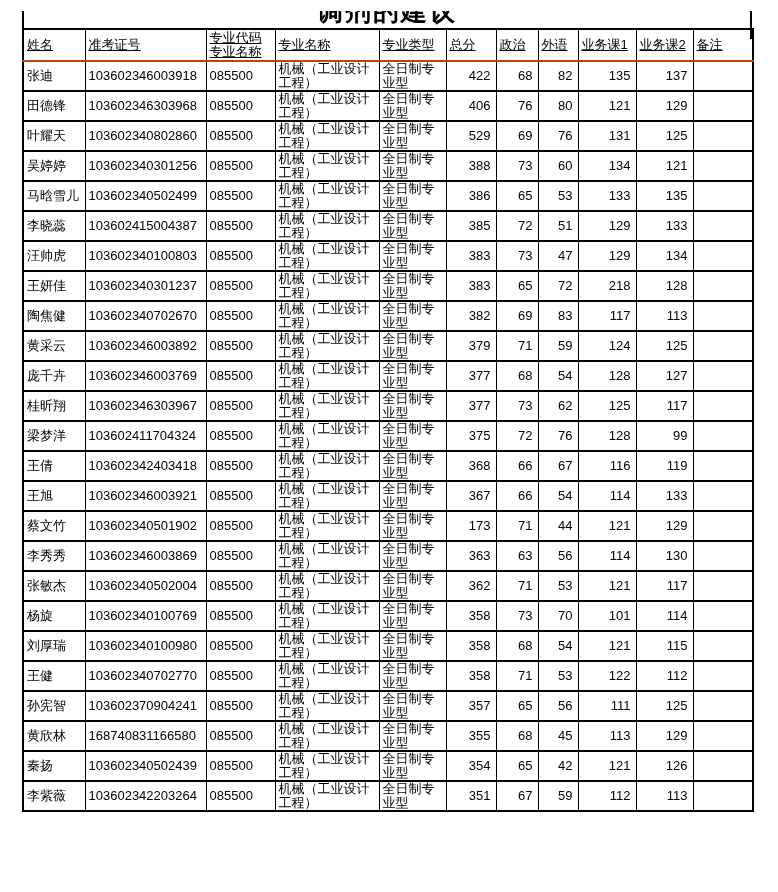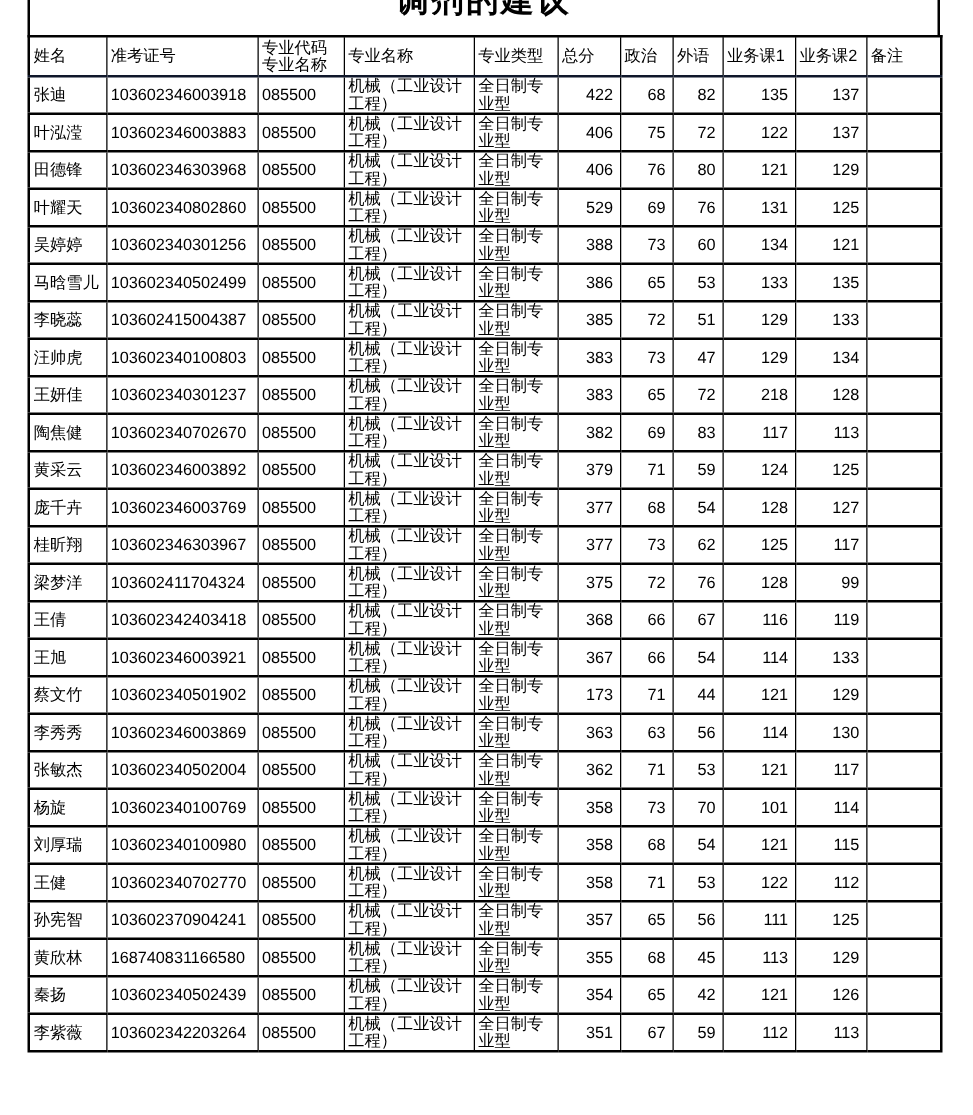--- a/index.html
+++ b/index.html
@@ -6,21 +6,21 @@
   .page{
     position:relative;
     width:778px;height:892px;
     background:#ffffff;
     font-family:"Liberation Sans", sans-serif;
     color:#000;
     overflow:hidden;
   }
   
   .title-strip{
-    position:absolute;left:22px;top:0;
+    position:absolute;left:22px;top:11px;
     width:726px;height:28px;
     border-left:2px solid #000;
     border-right:2px solid #000;
     overflow:hidden;
   }
   .title-strip .title-text{
     position:absolute;left:0;top:-17px;width:100%;
     text-align:center;
     font-size:26px;font-weight:bold;letter-spacing:2px;
     white-space:nowrap;
@@ -41,21 +41,22 @@
     vertical-align:middle;
     overflow:hidden;
     line-height:14px;
     font-weight:normal;
     text-align:left;
     word-break:break-all;
   }
   .score-table thead th{
     height:30px;
     white-space:pre-line;
-    border-bottom:2px solid #0f172a;
+    border-bottom:2px solid #c2410c;
+    text-decoration:underline;
   }
   .score-table tbody td{height:27px;}
   
   .score-table td:nth-child(6),
   .score-table td:nth-child(7),
   .score-table td:nth-child(8),
   .score-table td:nth-child(9),
   .score-table td:nth-child(10){text-align:right;padding-right:5px;}
   col.c1{width:62px;}  col.c2{width:121px;} col.c3{width:69px;}
   col.c4{width:104px;} col.c5{width:67px;}  col.c6{width:50px;}
@@ -109,33 +110,20 @@
           <td>机械（工业设计工程）</td>
           <td>全日制专业型</td>
           <td>422</td>
           <td>68</td>
           <td>82</td>
           <td>135</td>
           <td>137</td>
           <td></td>
         </tr>
         <tr>
-          <td>叶泓滢</td>
-          <td>103602346003883</td>
-          <td>085500</td>
-          <td>机械（工业设计工程）</td>
-          <td>全日制专业型</td>
-          <td>406</td>
-          <td>75</td>
-          <td>72</td>
-          <td>122</td>
-          <td>137</td>
-          <td></td>
-        </tr>
-        <tr>
           <td>田德锋</td>
           <td>103602346303968</td>
           <td>085500</td>
           <td>机械（工业设计工程）</td>
           <td>全日制专业型</td>
           <td>406</td>
           <td>76</td>
           <td>80</td>
           <td>121</td>
           <td>129</td>

